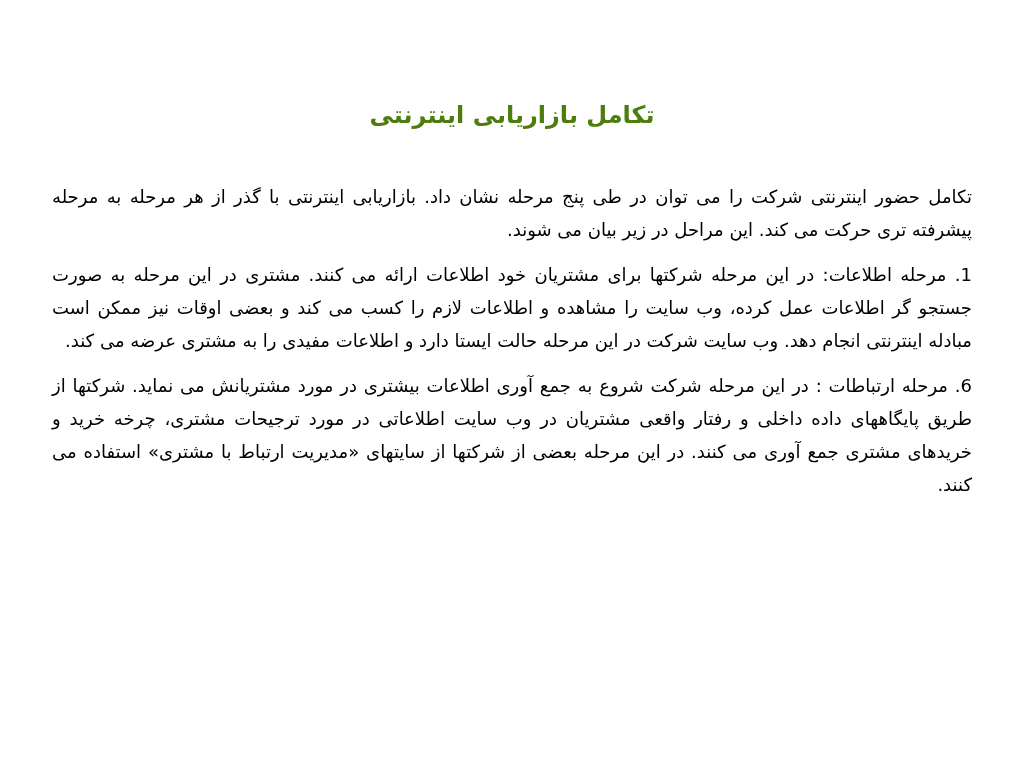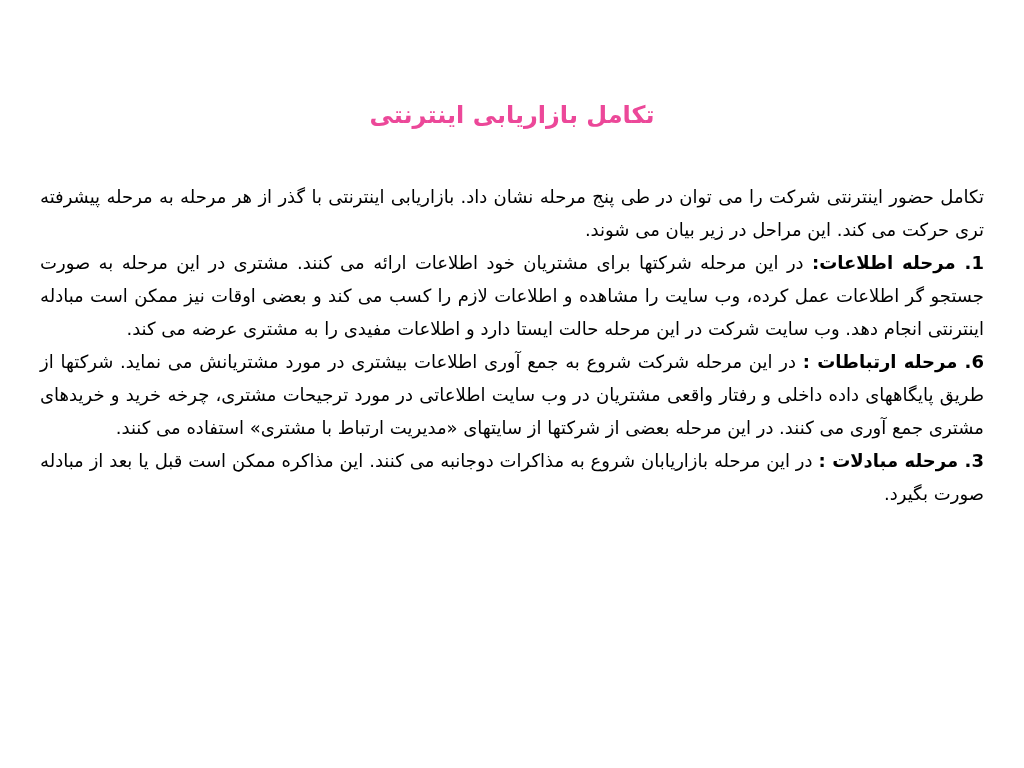--- a/index.html
+++ b/index.html
@@ -18,48 +18,47 @@
     direction: rtl;
     font-family: "DejaVu Sans", sans-serif;
     color: #000000;
   }
   .slide-title {
     margin-top: 98px;
     text-align: center;
     font-size: 24px;
     line-height: 34px;
     font-weight: bold;
-    color: #ec4899;
+    color: #4d7c0f;
   }
   .slide-body {
     margin: 48px 40px 0 40px;
     font-size: 18px;
     line-height: 33px;
     text-align: justify;
     text-justify: inter-word;
     color: #000000;
   }
   .slide-body p {
-    margin: 0;
+    margin: 12px;
   }
   .stage-lead {
-    font-weight: bold;
+    font-weight: normal;
   }
 </style>
 </head>
 <body>
 
 <div class="slide">
 
   <h1 class="slide-title">تکامل بازاریابی اینترنتی</h1>
 
   <div class="slide-body">
 
     <p><span>تکامل حضور اینترنتی شرکت را می توان در طی پنج مرحله نشان داد. بازاریابی اینترنتی با گذر از هر مرحله به مرحله پیشرفته تری حرکت می کند. این مراحل در زیر بیان می شوند.</span></p>
 
     <p><span class="stage-lead">1. مرحله اطلاعات:</span><span> در این مرحله شرکتها برای مشتریان خود اطلاعات ارائه می کنند. مشتری در این مرحله به صورت جستجو گر اطلاعات عمل کرده، وب سایت را مشاهده و اطلاعات لازم را کسب می کند و بعضی اوقات نیز ممکن است مبادله اینترنتی انجام دهد. وب سایت شرکت در این مرحله حالت ایستا دارد و اطلاعات مفیدی را به مشتری عرضه می کند.</span></p>
 
     <p><span class="stage-lead">6. مرحله ارتباطات :</span><span> در این مرحله شرکت شروع به جمع آوری اطلاعات بیشتری در مورد مشتریانش می نماید. شرکتها از طریق پایگاههای داده داخلی و رفتار واقعی مشتریان در وب سایت اطلاعاتی در مورد ترجیحات مشتری، چرخه خرید و خریدهای مشتری جمع آوری می کنند. در این مرحله بعضی از شرکتها از سایتهای «مدیریت ارتباط با مشتری» استفاده می کنند.</span></p>
 
-    <p><span class="stage-lead">3. مرحله مبادلات :</span><span> در این مرحله بازاریابان شروع به مذاکرات دوجانبه می کنند. این مذاکره ممکن است قبل یا بعد از مبادله صورت بگیرد.</span></p>
 
   </div>
 </div>
 
 </body></html>

